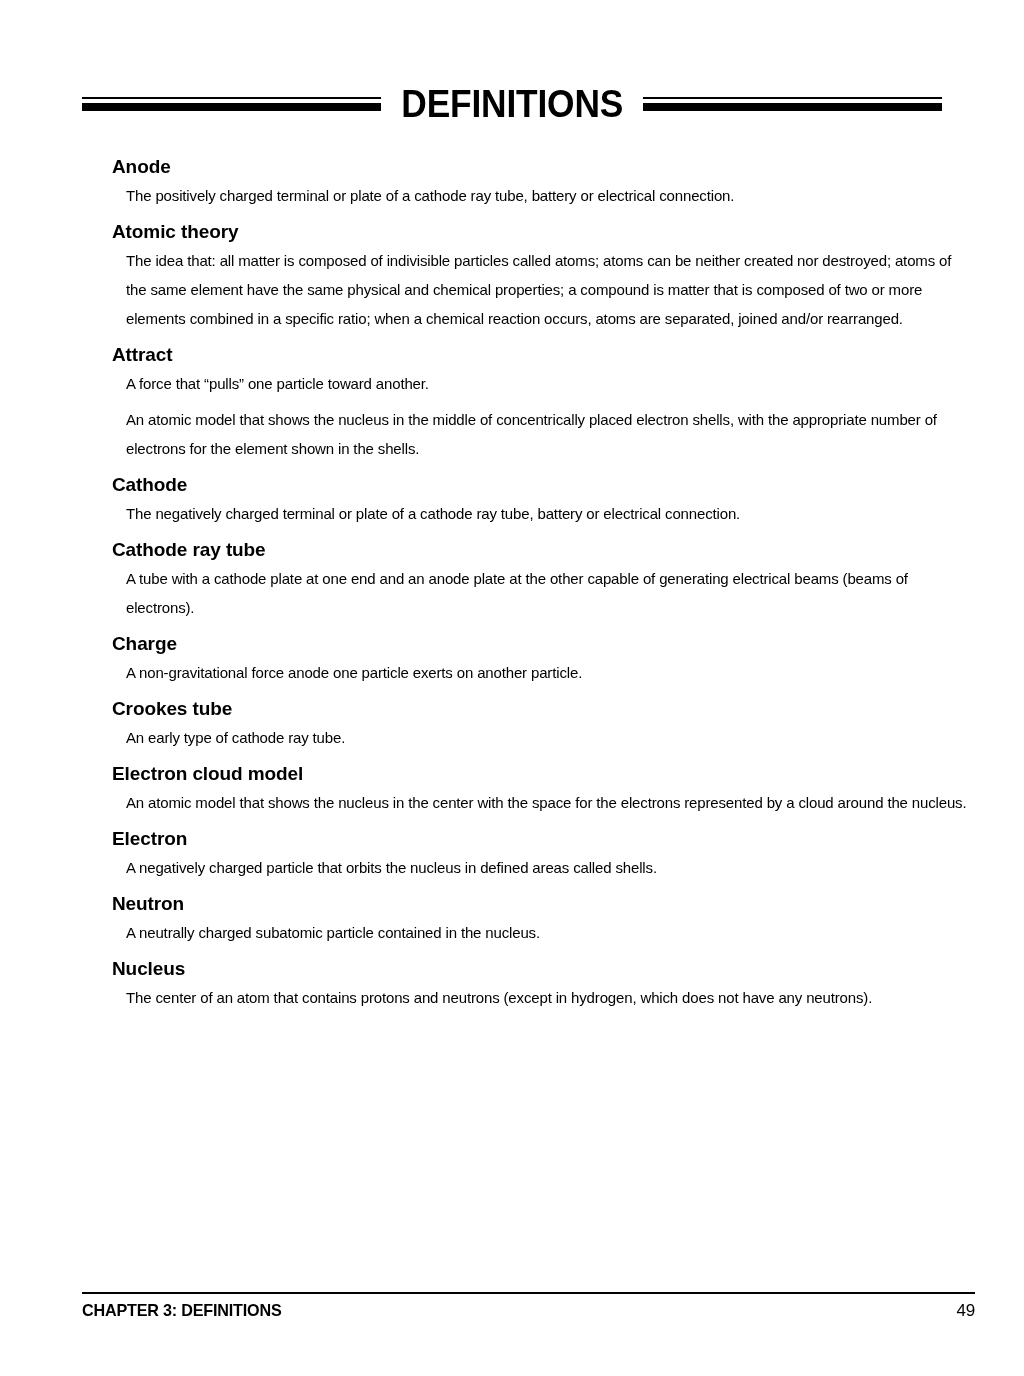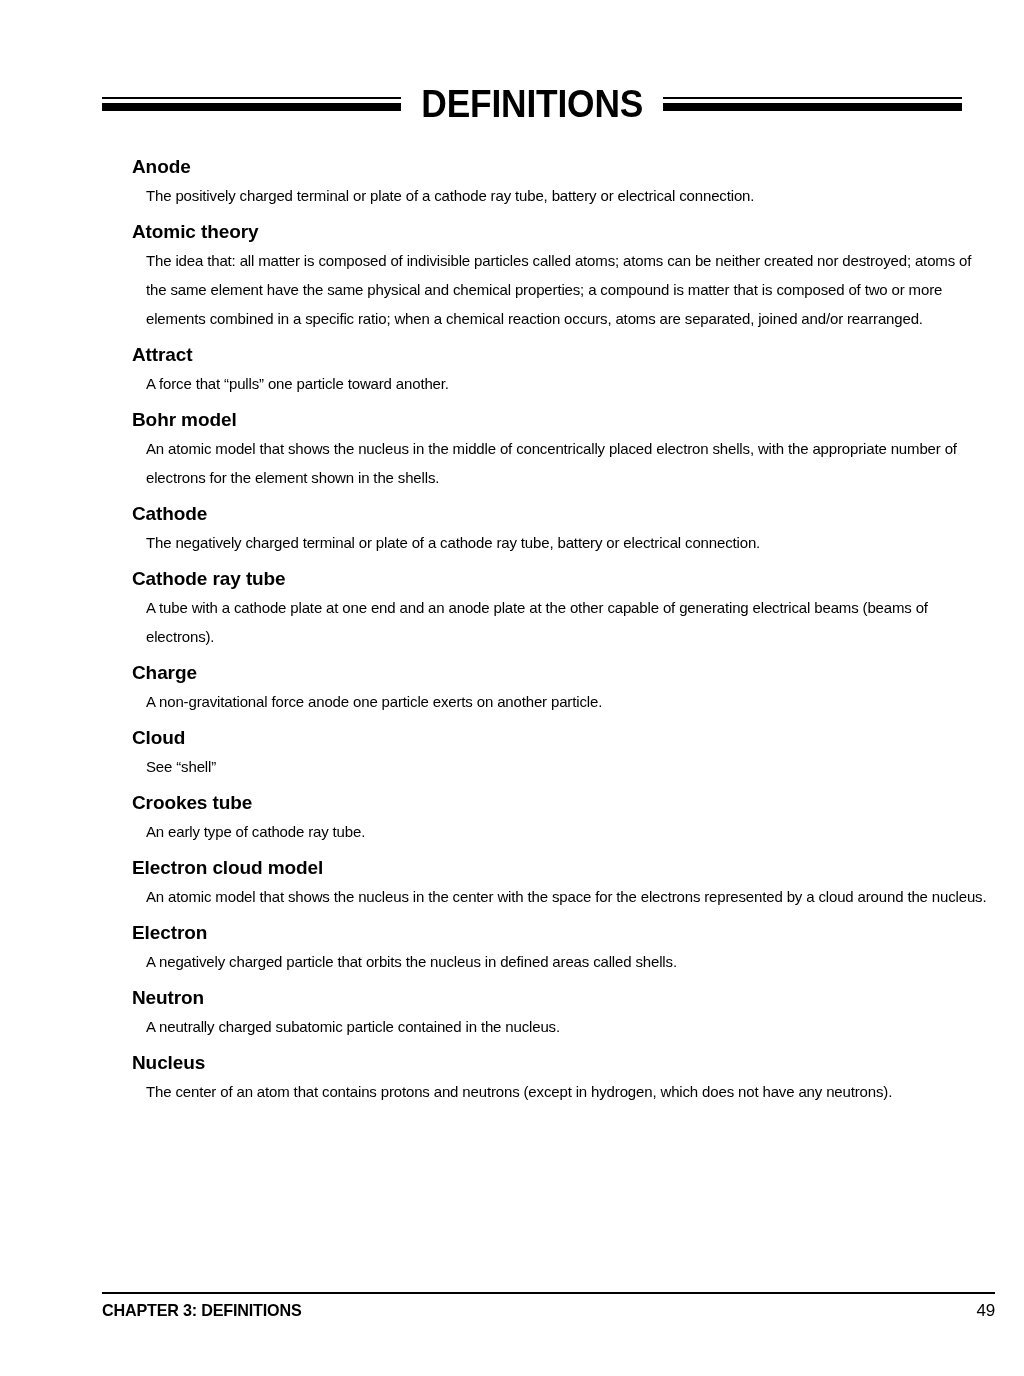--- a/index.html
+++ b/index.html
@@ -16,21 +16,20 @@
     position: relative;
     overflow: hidden;
   }
 
   .page {
     position: absolute;
     top: 0; left: 0;
     width: 948px;
     height: 1376px;
     box-sizing: border-box;
-    margin-left: 20px;
   }
 
   
   .page-header {
     position: absolute;
     left: 0;
     top: 80px;
     width: 1024px;
     height: 48px;
     display: flex;
@@ -153,38 +152,33 @@
       </div>
       <div class="entry">
         <div class="term">Atomic theory</div>
         <div class="definition">The idea that: all matter is composed of indivisible particles called atoms; atoms can be neither created nor destroyed; atoms of the same element have the same physical and chemical properties; a compound is matter that is composed of two or more elements combined in a specific ratio; when a chemical reaction occurs, atoms are separated, joined and/or rearranged.</div>
       </div>
       <div class="entry">
         <div class="term">Attract</div>
         <div class="definition">A force that “pulls” one particle toward another.</div>
       </div>
       <div class="entry">
-        <div class="term">Bohr model</div>
         <div class="definition">An atomic model that shows the nucleus in the middle of concentrically placed electron shells, with the appropriate number of electrons for the element shown in the shells.</div>
       </div>
       <div class="entry">
         <div class="term">Cathode</div>
         <div class="definition">The negatively charged terminal or plate of a cathode ray tube, battery or electrical connection.</div>
       </div>
       <div class="entry">
         <div class="term">Cathode ray tube</div>
         <div class="definition">A tube with a cathode plate at one end and an anode plate at the other capable of generating electrical beams (beams of electrons).</div>
       </div>
       <div class="entry">
         <div class="term">Charge</div>
         <div class="definition">A non-gravitational force anode one particle exerts on another particle.</div>
-      </div>
-      <div class="entry">
-        <div class="term">Cloud</div>
-        <div class="definition">See “shell”</div>
       </div>
       <div class="entry">
         <div class="term">Crookes tube</div>
         <div class="definition">An early type of cathode ray tube.</div>
       </div>
       <div class="entry">
         <div class="term">Electron cloud model</div>
         <div class="definition">An atomic model that shows the nucleus in the center with the space for the electrons represented by a cloud around the nucleus.</div>
       </div>
       <div class="entry">

